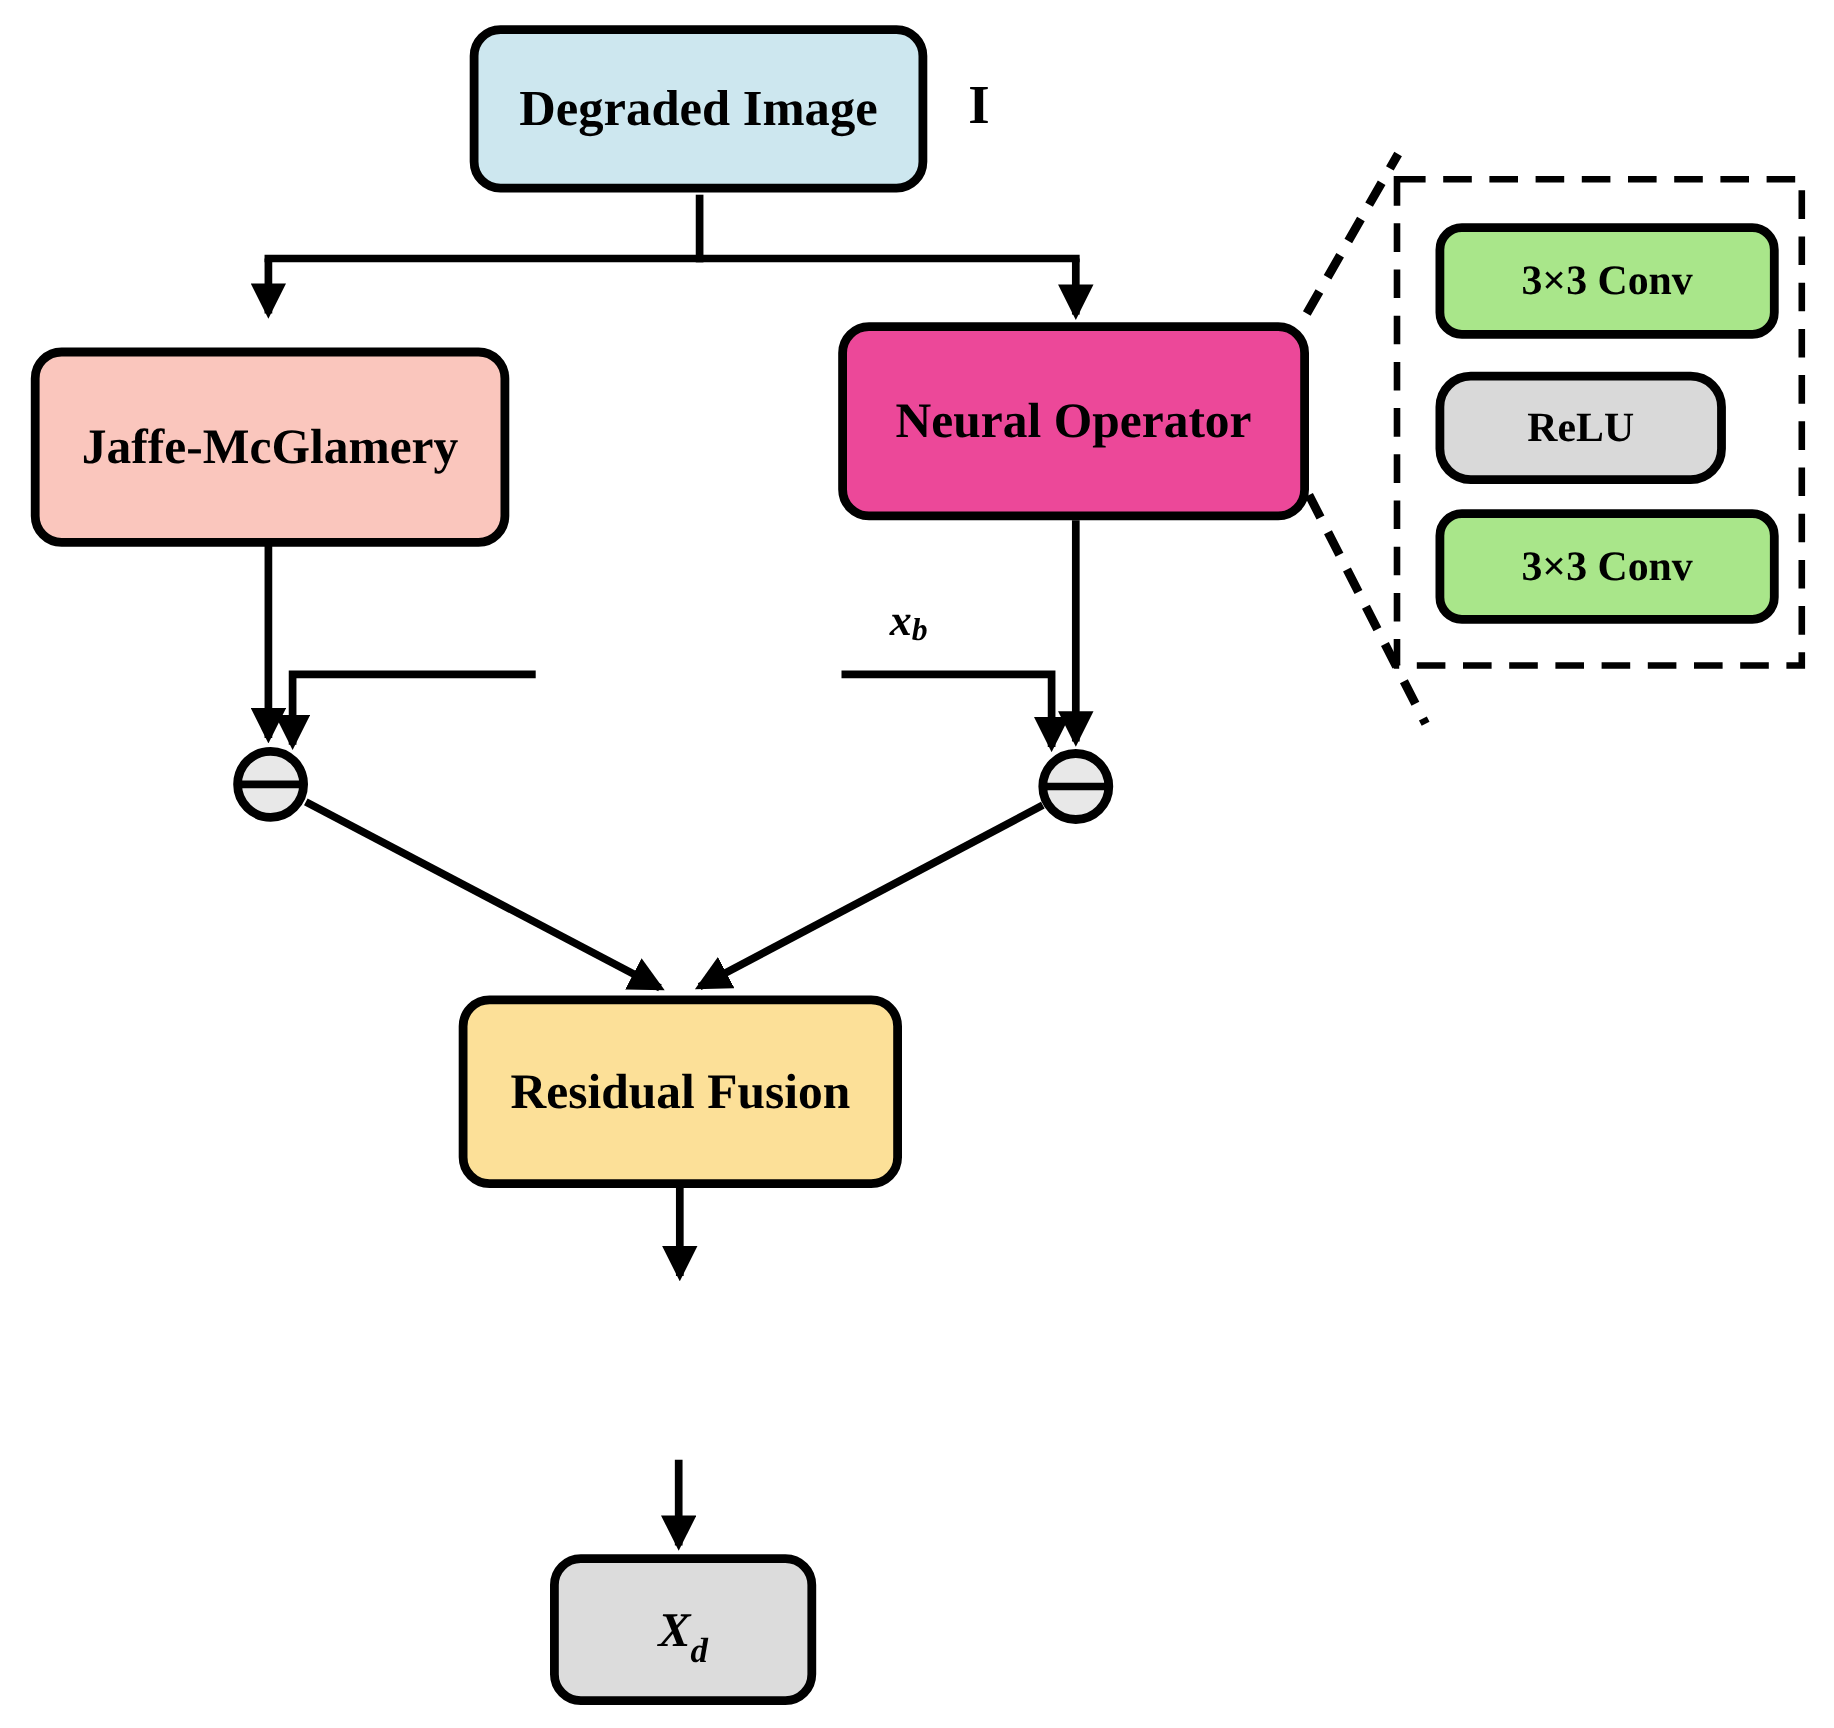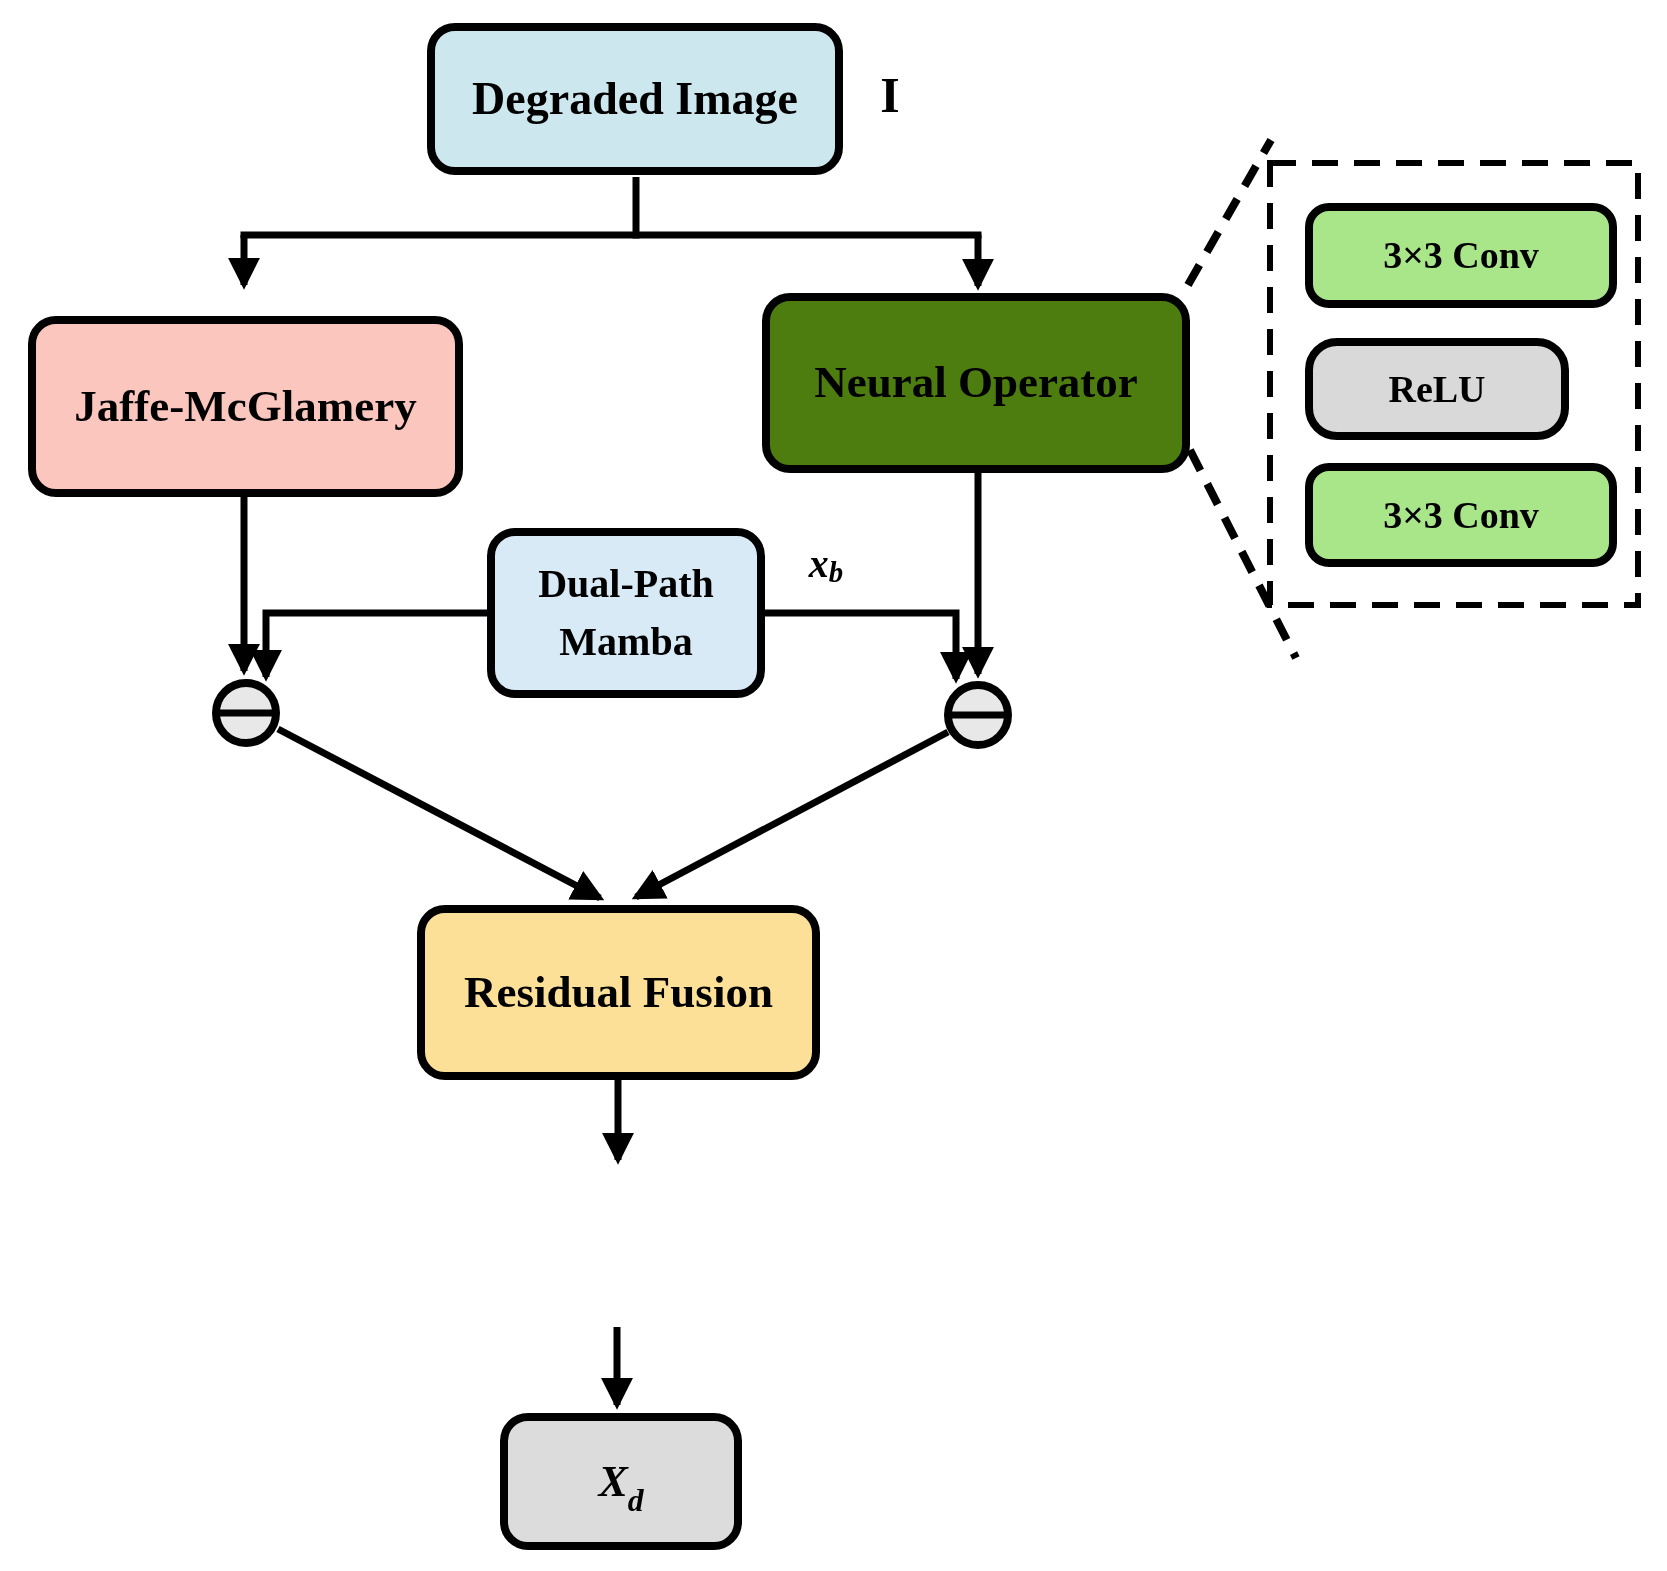--- a/index.html
+++ b/index.html
@@ -95,28 +95,24 @@
   </div>
 
   <div class="symlabel l-input">
     <span>I</span>
   </div>
 
   <div class="node n-jaffe" style="background-color: rgb(250, 198, 189); margin-top: 24px;">
     <span class="ln">Jaffe-McGlamery</span>
   </div>
 
-  <div class="node n-neural" style="background-color: #4d7c0f;">
+  <div class="node n-neural" style="background-color: #ec4899;">
     <span class="ln">Neural Operator</span>
   </div>
 
-  <div class="node n-mamba" style="background-color: rgb(216, 234, 246);">
-    <span class="ln">Dual-Path</span>
-    <span class="ln">Mamba</span>
-  </div>
 
   <div class="symlabel l-xb">
     <span class="ital">x</span>
       <sub class="s">b</sub>
   </div>
 
   <div class="node n-residual" style="background-color: rgb(252, 224, 152);">
     <span class="ln">Residual Fusion</span>
   </div>
 

